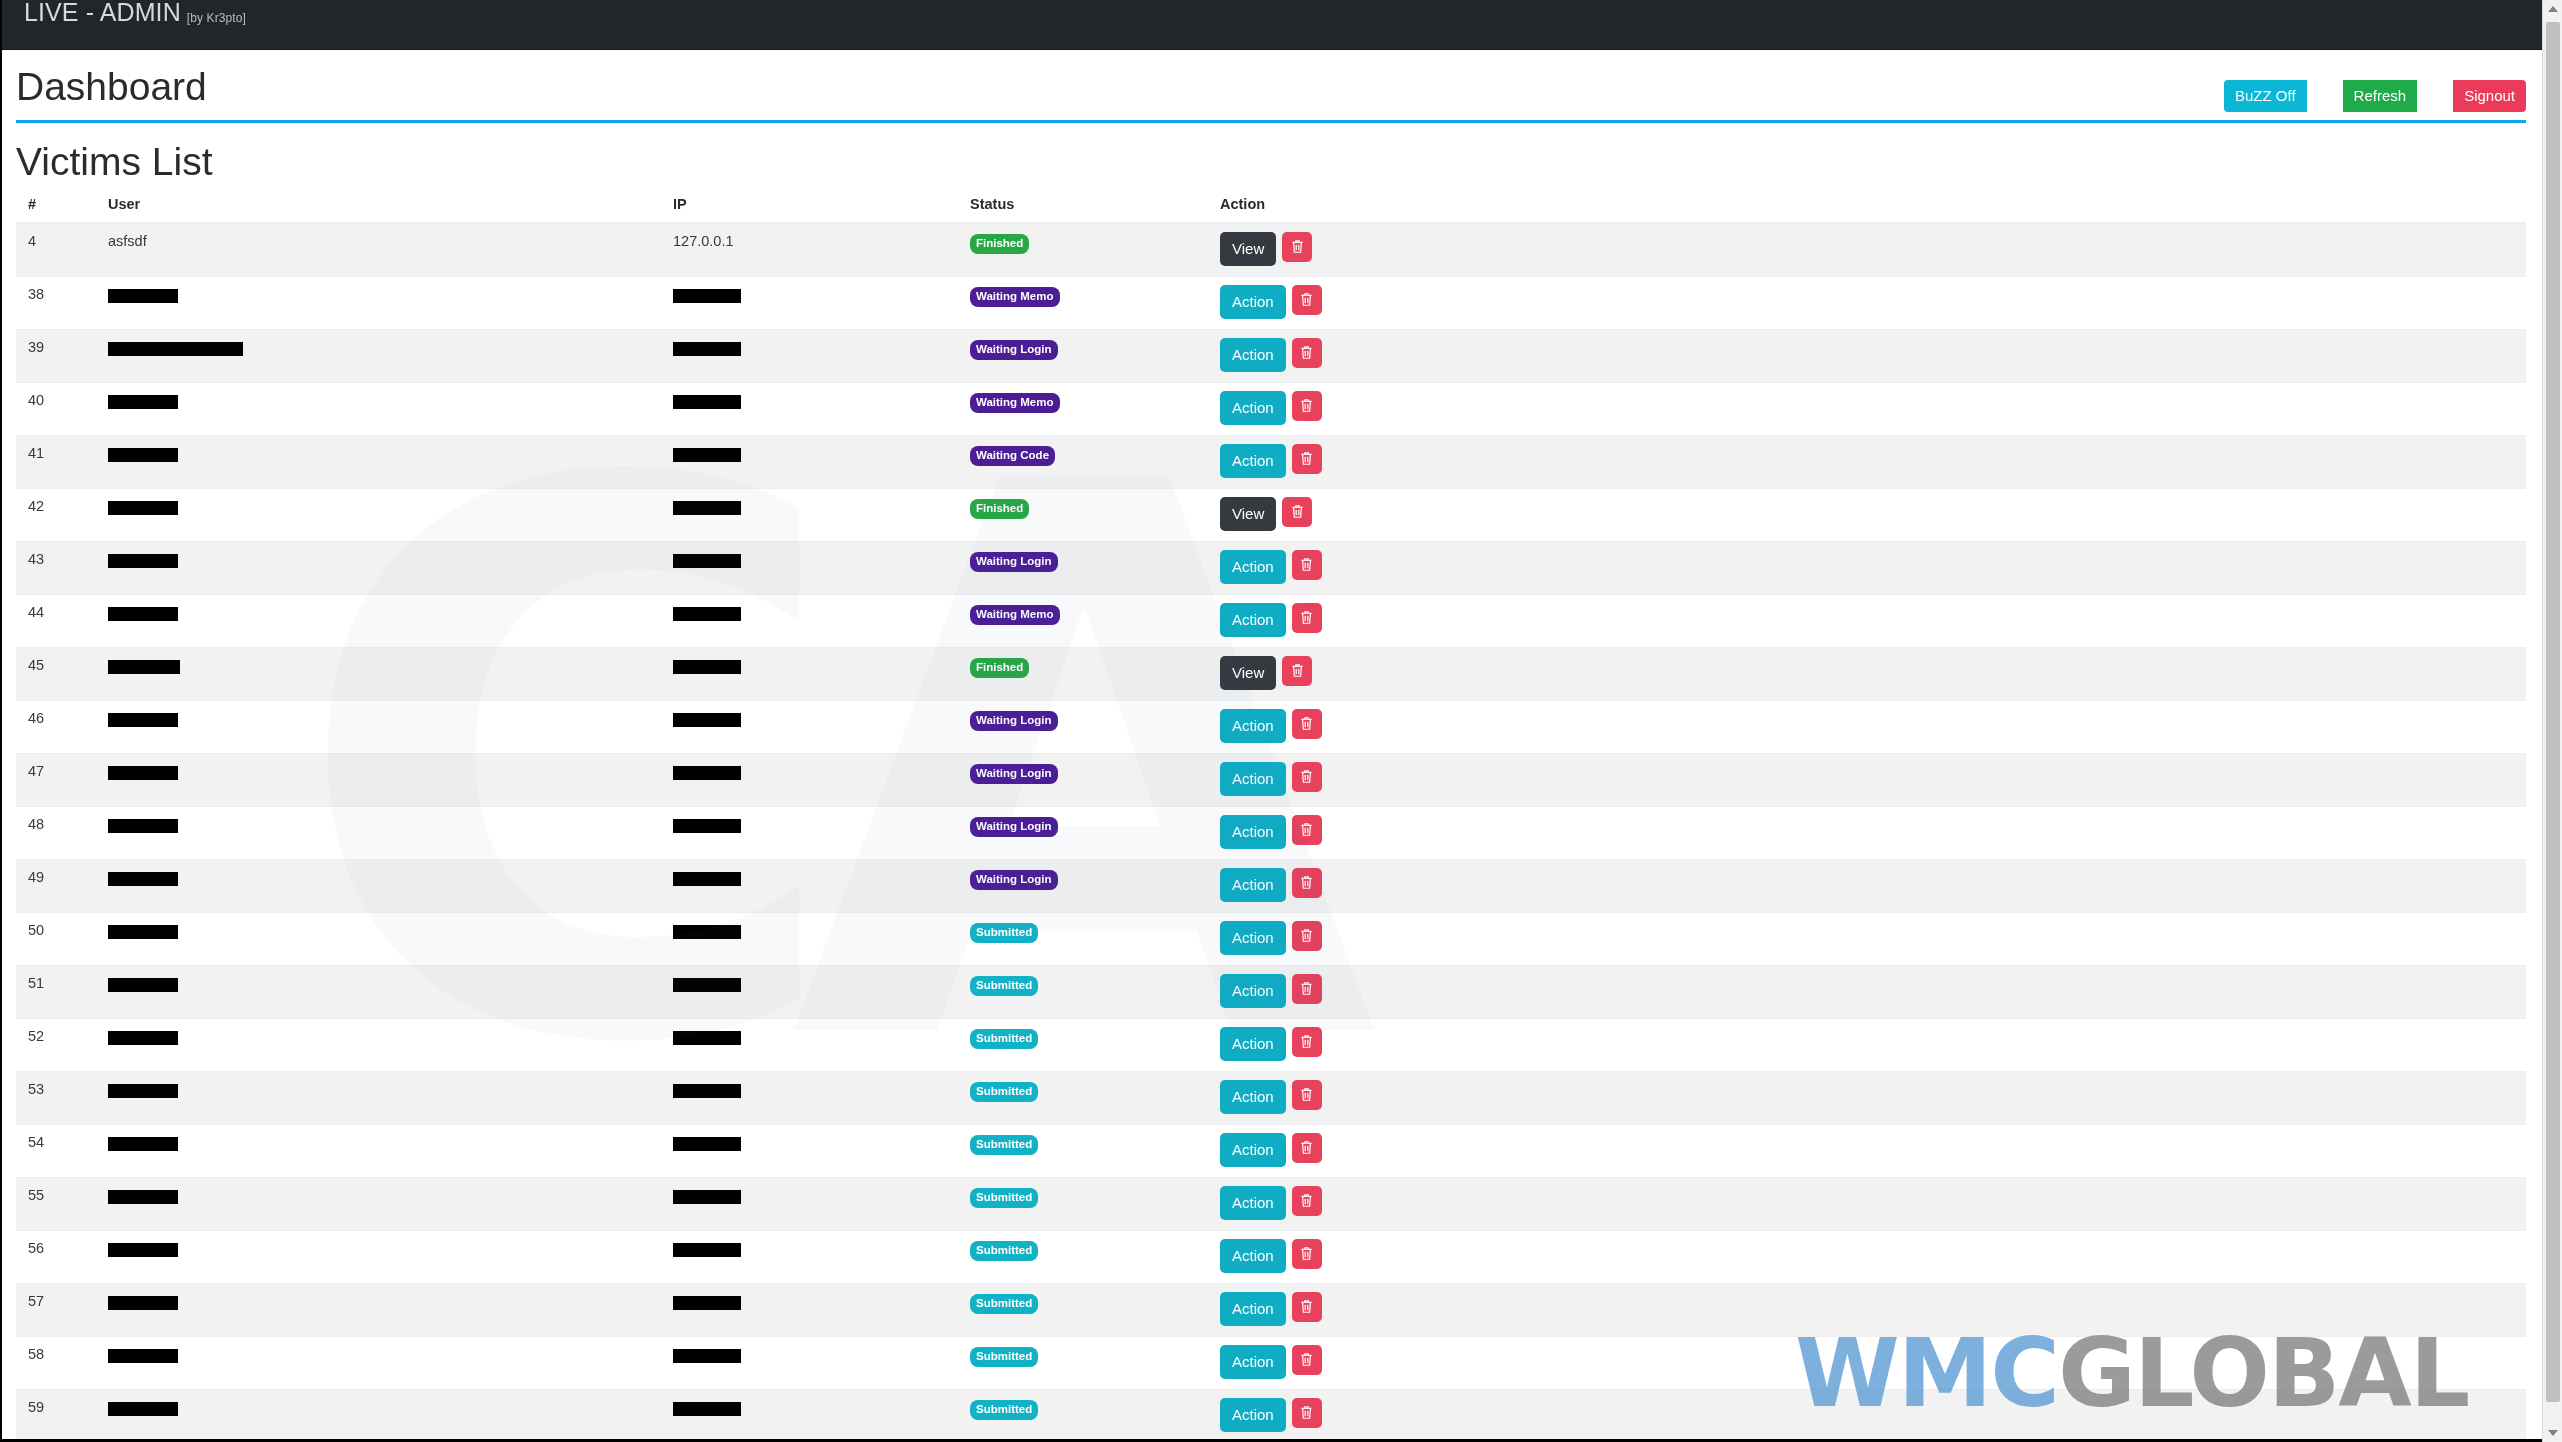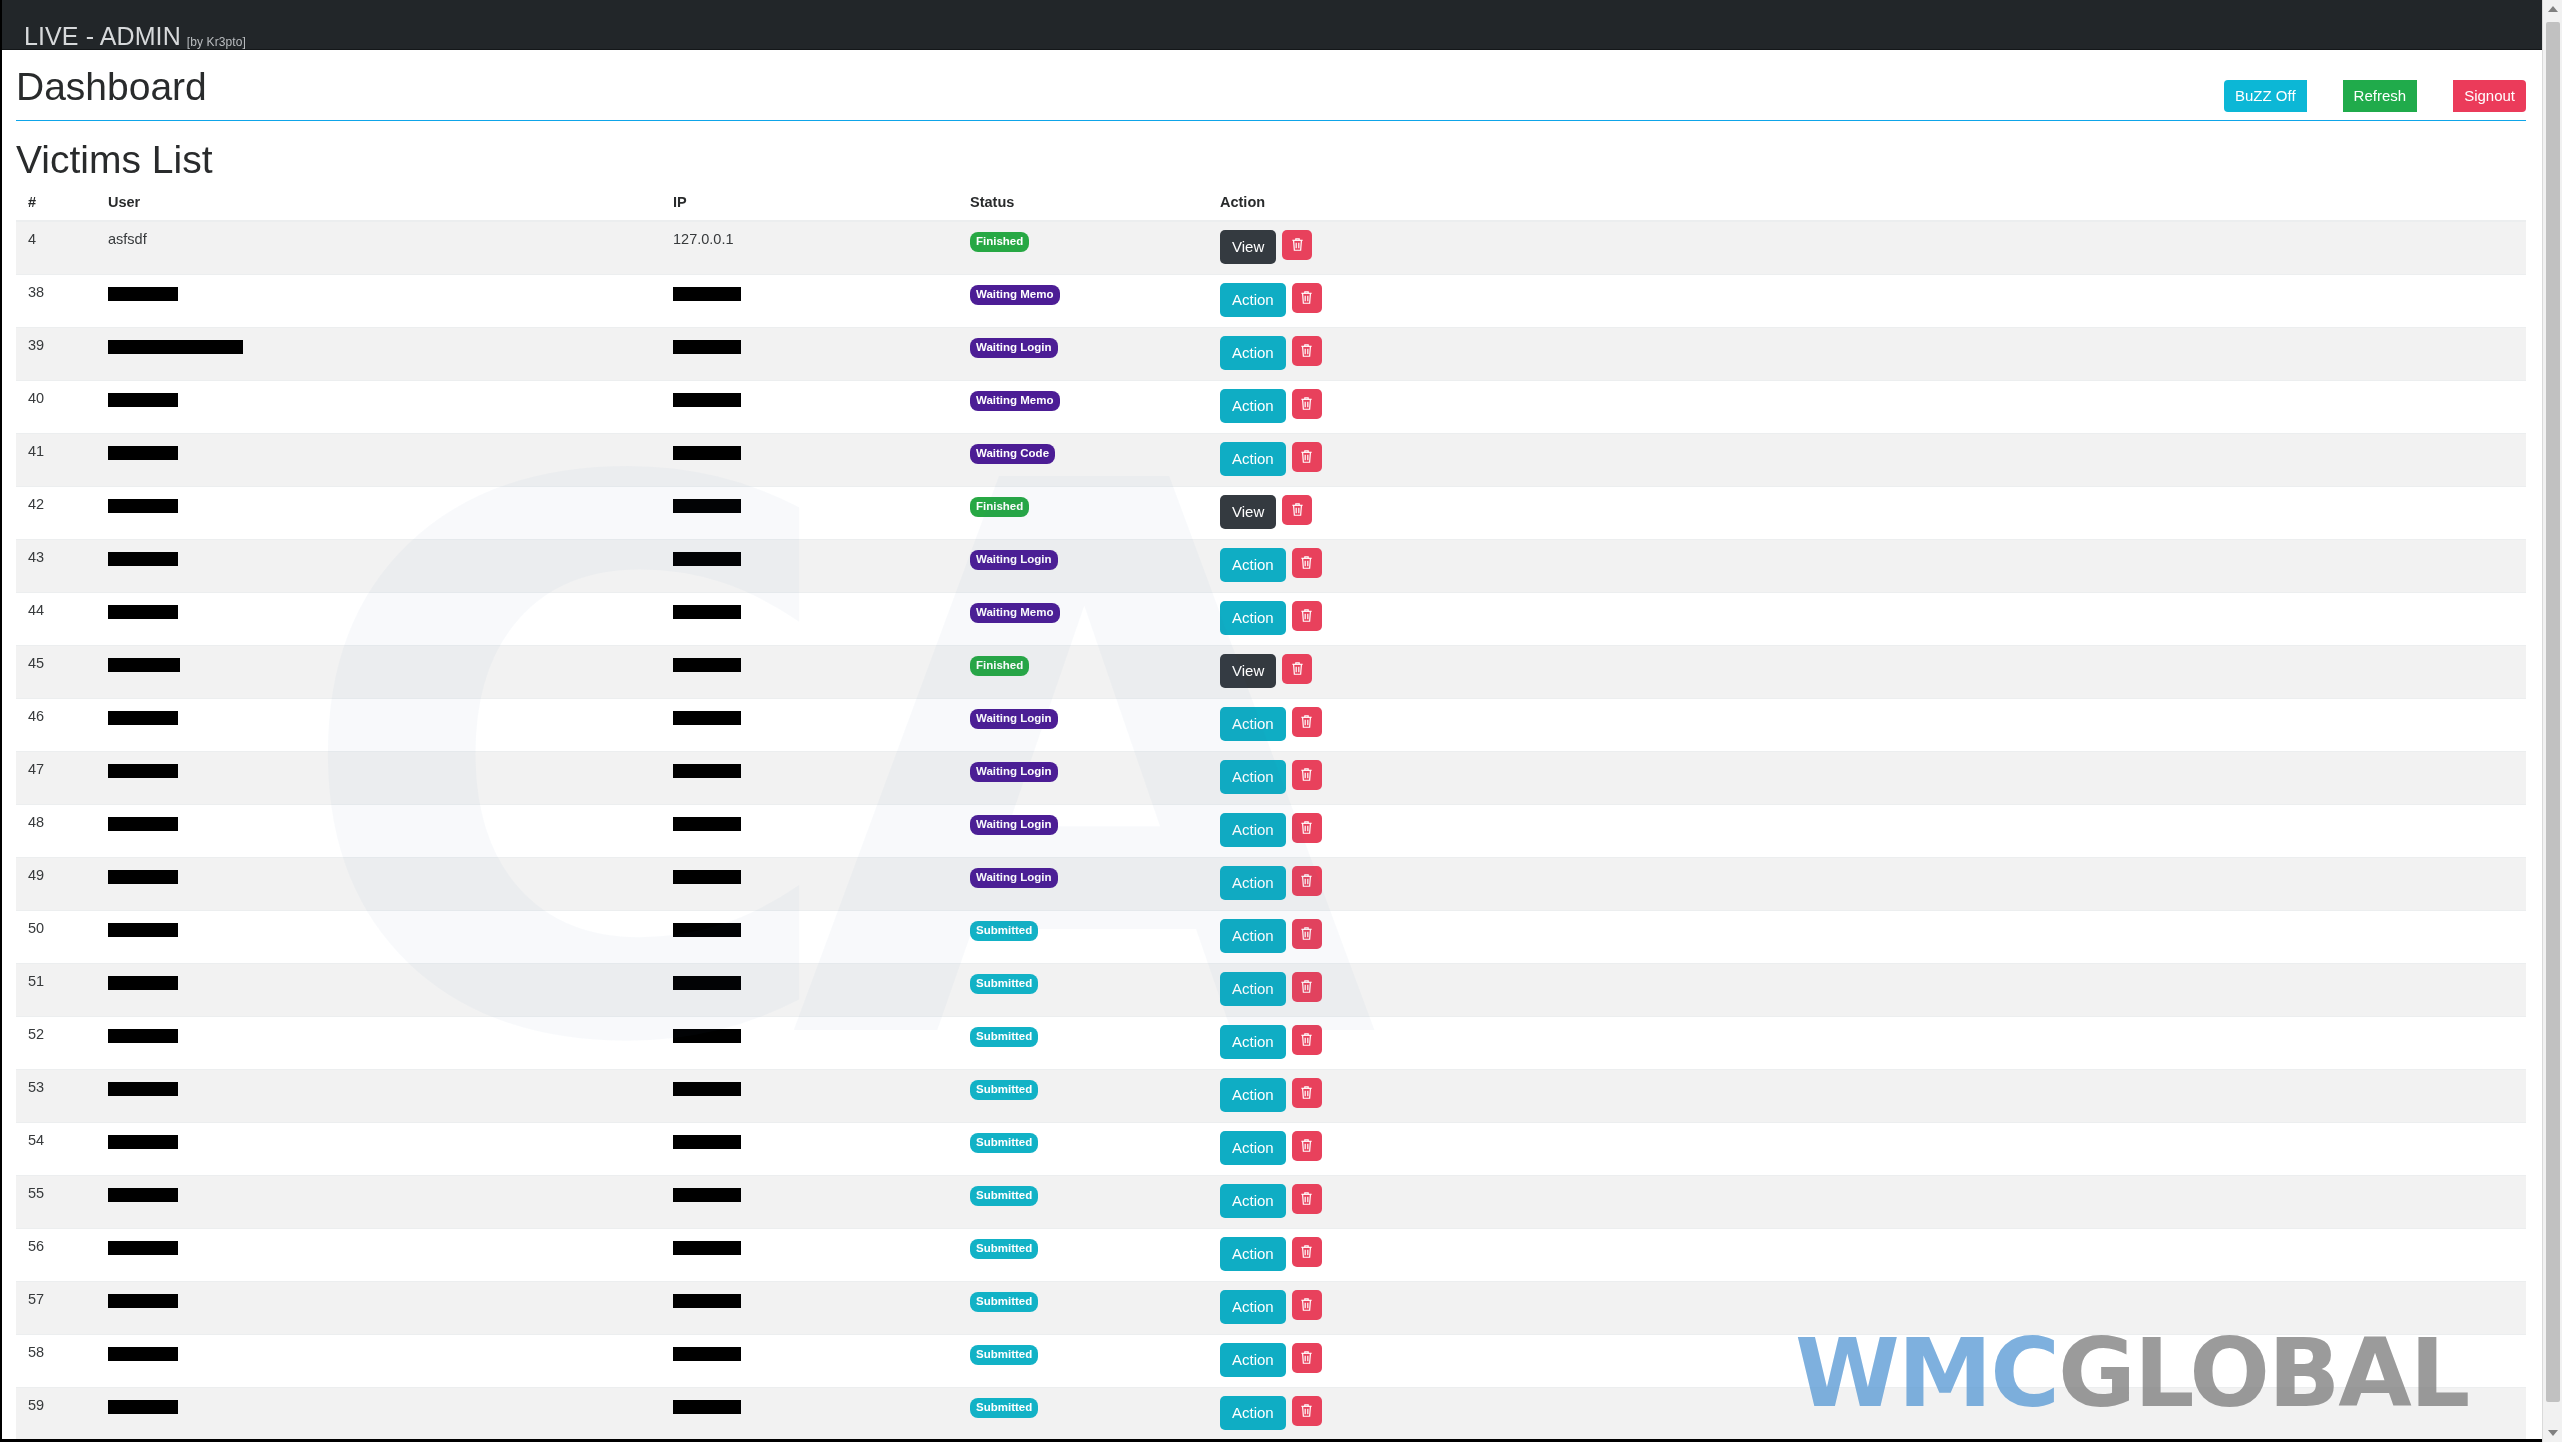--- a/index.html
+++ b/index.html
@@ -26,21 +26,21 @@
     background: #fff;
     overflow: hidden;
   }
   
   .navbar {
     position: relative;
     height: 50px;
     background: #222629;
     border-bottom: 1px solid #141719;
     display: flex;
-    align-items: flex-end;
+    align-items: flex-start;
     padding-left: 24px;
     z-index: 5;
   }
   .navbar-brand {
     color: #d7d9db;
     font-size: 25px;
     font-weight: 400;
     letter-spacing: .1px;
     line-height: 1;
     display: flex;
@@ -57,21 +57,21 @@
   .container {
     position: relative;
     padding: 0 16px;
   }
   .page-head {
     display: flex;
     align-items: flex-start;
     justify-content: space-between;
     padding-top: 16px;
     padding-bottom: 8px;
-    border-bottom: 1px solid #0ea5e9;
+    border-bottom: 3px solid #0ea5e9;
     margin-bottom: 0;
   }
   h1.page-title {
     margin: 0;
     font-size: 39px;
     font-weight: 400;
     color: #292b2c;
     line-height: 1.1;
   }
   .btn-group {

